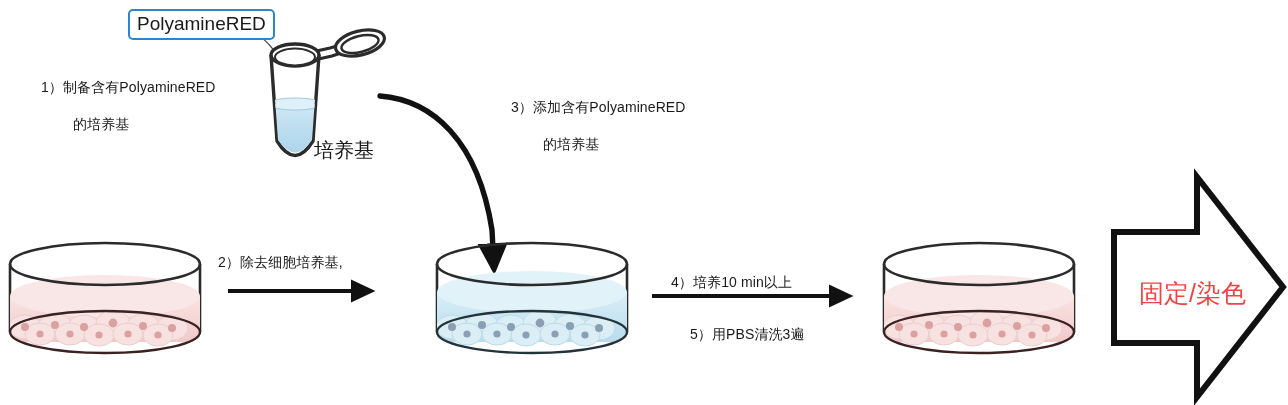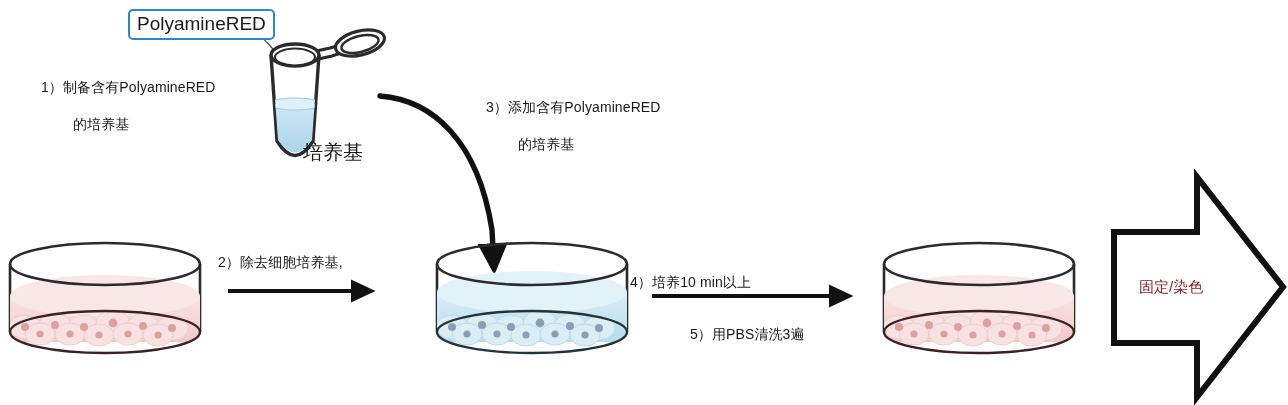--- a/index.html
+++ b/index.html
@@ -41,22 +41,22 @@
     background: #ffffff;
     font-size: 19px;
     color: #1a1a1a;
     padding: 2px 7px 3px 7px;
     white-space: nowrap;
   }
   .medium-label {
     font-size: 20px;
   }
   .block-arrow-label {
-    font-size: 15px;
-    color: #7f1d1d;
+    font-size: 25px;
+    color: #ef4444;
     white-space: nowrap;
   }
 </style>
 </head>
 <body>
 
 <div id="canvas">
 
   <svg class="svg-layer" viewBox="0 0 1288 405">
     <defs>
@@ -254,33 +254,33 @@
     </g>
   </svg>
 
   <div class="label-box" style="left:128px; top:9px;">PolyamineRED</div>
 
   <div class="txt step-text" style="left:25px; top:60px;">
     <span>1）</span><span>制备含有PolyamineRED</span><br>
     <span style="display:inline-block; width:32px;"></span><span>的培养基</span>
   </div>
 
-  <div class="txt medium-label" style="left:303px; top:139px;">培养基</div>
+  <div class="txt medium-label" style="left:314px; top:139px;font-family:Liberation Mono, monospace;">培养基</div>
 
   <div class="txt step-text" style="left:202px; top:235px;">
     <span>2）</span><span>除去细胞培养基,</span><br>
     <span style="display:inline-block; width:32px;"></span>
   </div>
 
-  <div class="txt step-text" style="left:470px; top:80px;">
+  <div class="txt step-text" style="left:495px; top:80px;">
     <span>3）</span><span>添加含有PolyamineRED</span><br>
     <span style="display:inline-block; width:32px;"></span><span>的培养基</span>
   </div>
 
-  <div class="txt step-text" style="left:614px; top:255px;">
+  <div class="txt step-text" style="left:655px; top:255px;">
     <span>4）</span><span>培养10 min以上</span>
   </div>
 
   <div class="txt step-text" style="left:674px; top:307px;">
     <span>5）</span><span>用PBS清洗3遍</span>
   </div>
 
   <div class="txt block-arrow-label" style="left:1139px; top:277px;">固定/染色</div>
 
 </div>

